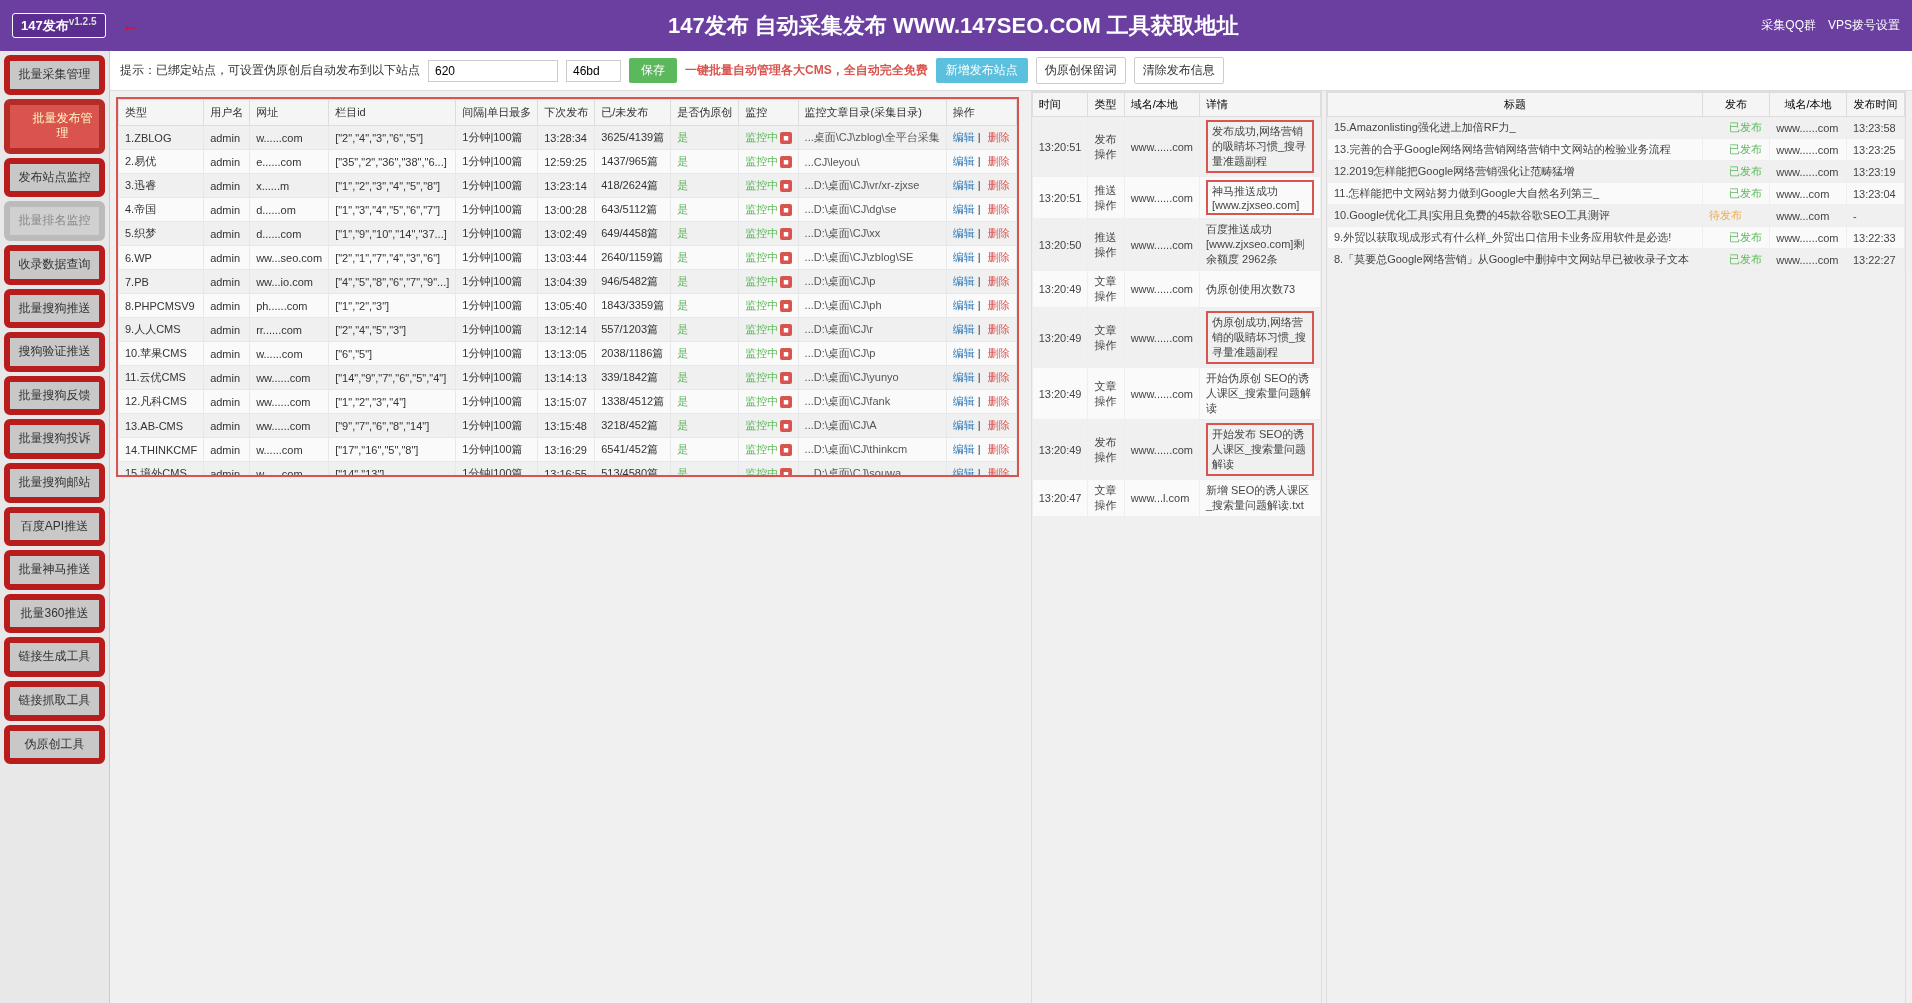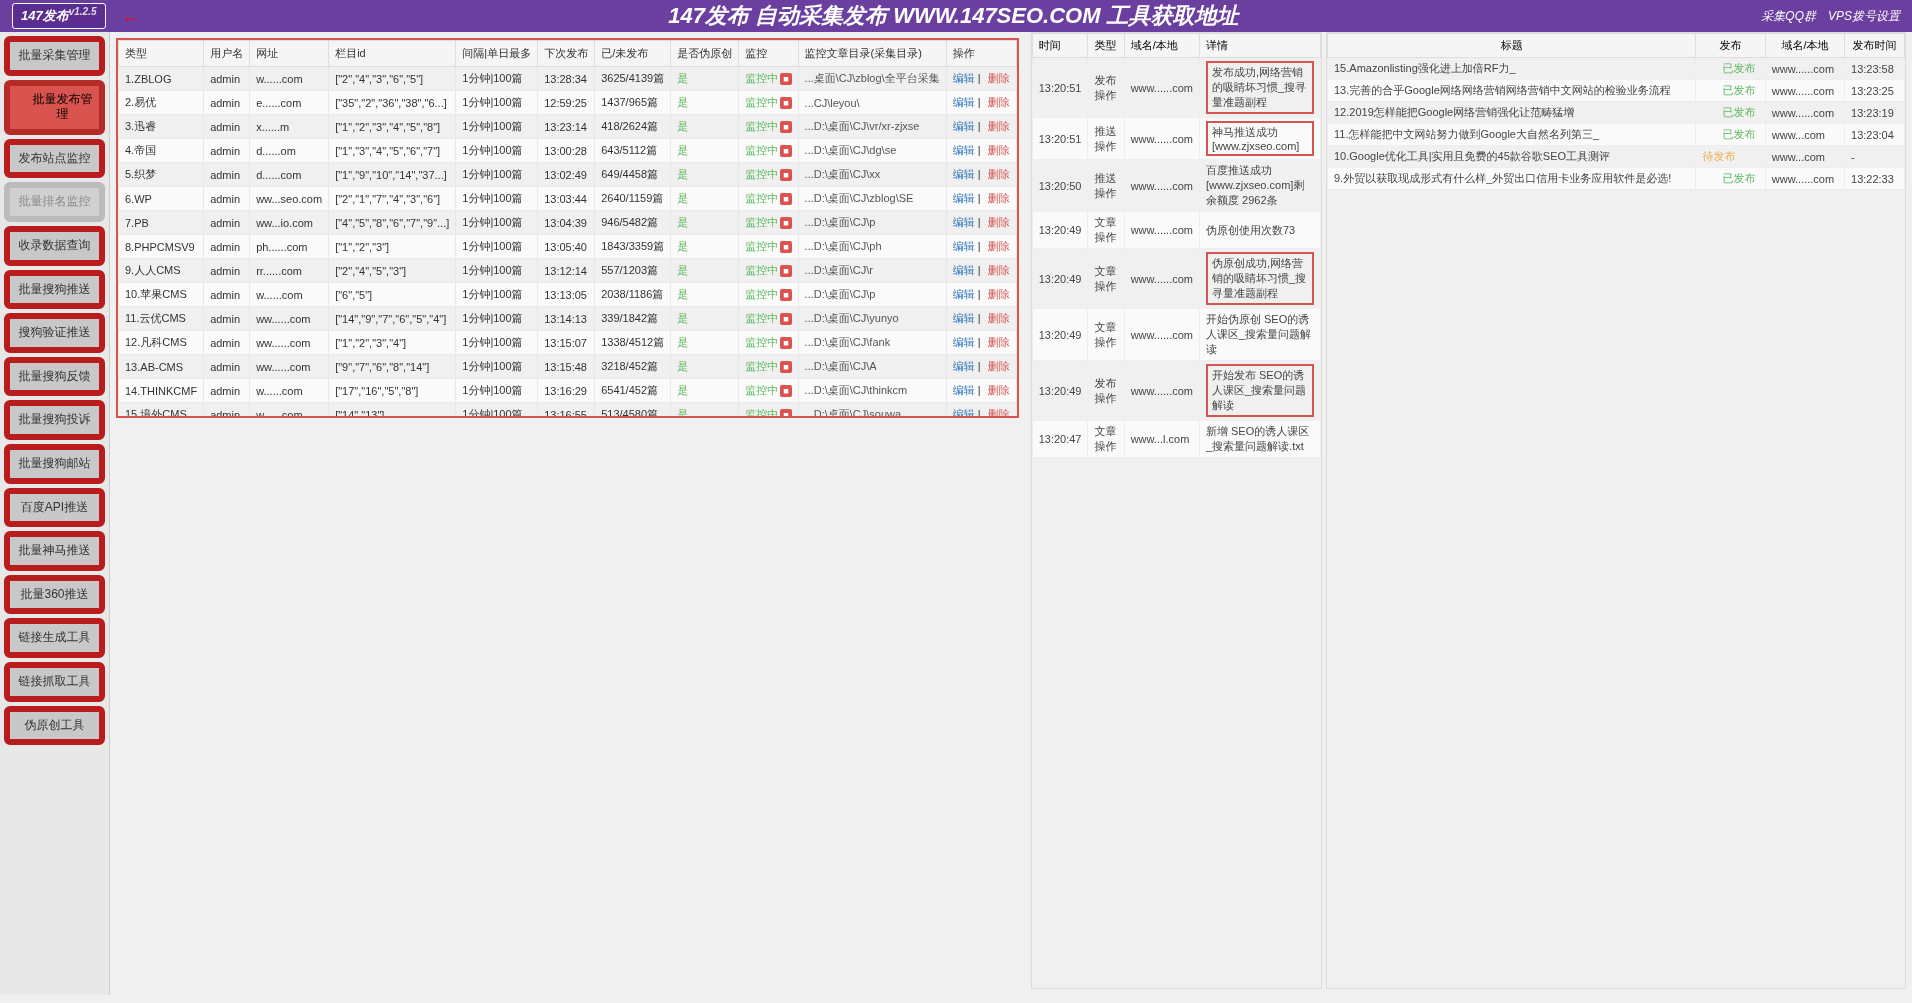--- a/index.html
+++ b/index.html
@@ -5,22 +5,21 @@
     * { box-sizing: border-box; margin: 0; padding: 0; }
     body { font-family: "Microsoft YaHei", Arial, sans-serif; font-size: 12px; background: #f0f0f0; overflow: hidden; }
 
     
     #header {
       background: #6b3fa0;
       color: white;
       display: flex;
       align-items: center;
       padding: 6px 12px;
-      height: 32px;
-      font-style: italic;
+      height: 51px;
     }
     #header .title-badge {
       background: #5c2d91;
       border: 1px solid #fff;
       color: white;
       font-size: 13px;
       font-weight: bold;
       padding: 2px 8px;
       margin-right: 16px;
       border-radius: 3px;
@@ -72,21 +71,21 @@
       color: #333;
       padding: 6px 4px;
       text-align: center;
       cursor: pointer;
       border-radius: 6px;
       font-size: 12px;
       line-height: 1.3;
     }
     .sidebar-btn.active {
       background: #d9534f;
-      color: #000000;
+      color: #fef9c3;
       border-color: #b52b27;
       padding-left: 20px;
     }
     .sidebar-btn.disabled {
       background: #d0d0d0;
       color: #888;
       border-color: #bbb;
     }
 
     
@@ -338,20 +337,30 @@
       <div class="sidebar-btn">百度API推送</div>
       <div class="sidebar-btn">批量神马推送</div>
       <div class="sidebar-btn">批量360推送</div>
       <div class="sidebar-btn">链接生成工具</div>
       <div class="sidebar-btn">链接抓取工具</div>
       <div class="sidebar-btn">伪原创工具</div>
     </div>
 
   <div id="content">
 
+    <div id="top-bar">
+      <span class="hint">提示：已绑定站点，可设置伪原创后自动发布到以下站点</span>
+      <input type="text" style="width: 130px;" placeholder="伪原创token" value="620">
+      <input type="text" style="width: 55px;" value="46bd">
+      <button class="btn-save">保存</button>
+      <span class="hint2">一键批量自动管理各大CMS，全自动完全免费</span>
+      <button class="btn-new">新增发布站点</button>
+      <button class="btn-pseudo">伪原创保留词</button>
+      <button class="btn-clear">清除发布信息</button>
+    </div>
 
     <div id="tables-area">
 
       <div id="upper-section">
         <table class="main-table">
           <thead>
             <tr>
             <th>类型</th>
                 <th>用户名</th>
                 <th>网址</th>
@@ -676,20 +685,26 @@
                   <td><span class="pending-label">待发布</span></td>
                   <td>www...com</td>
                   <td>-</td>
                 </tr>
                 <tr>
                   <td>9.外贸以获取现成形式有什么样_外贸出口信用卡业务应用软件是必选!</td>
                   <td><span class="published-label">已发布</span></td>
                   <td>www......com</td>
                   <td>13:22:33</td>
                 </tr>
+                <tr>
+                  <td>8.「莫要总Google网络营销」从Google中删掉中文网站早已被收录子文本</td>
+                  <td><span class="published-label">已发布</span></td>
+                  <td>www......com</td>
+                  <td>13:22:27</td>
+                </tr>
               </tbody>
           </table>
         </div>
       </div>
 
     </div>
   </div>
 </div>
 
 </body></html>

